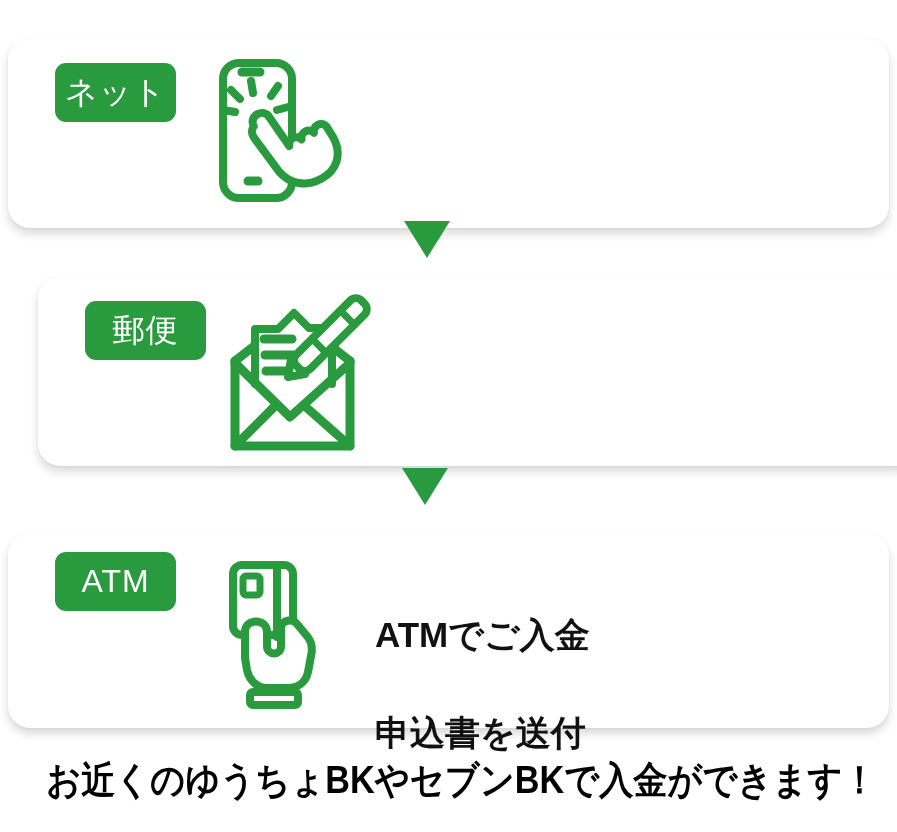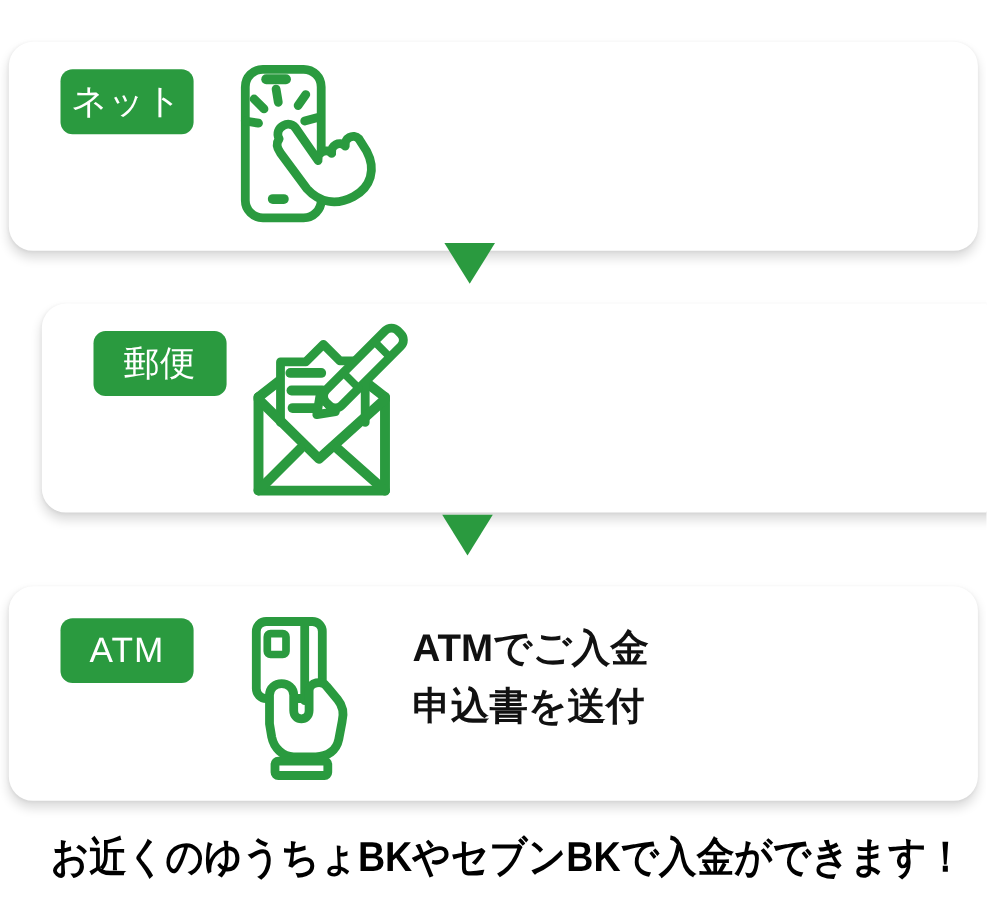--- a/index.html
+++ b/index.html
@@ -19,35 +19,35 @@
   #card-net  { top:38px;  height:190px; }
   #card-mail { top:276px; height:190px;margin-left:30px; }
   #card-atm  { top:533px; height:195px; }
 
   .badge {
     position:absolute; left:47px; top:25px; width:121px; height:59px;
     background:#2a9a3f; color:#ffffff; border-radius:11px;
     display:flex; align-items:center; justify-content:center;
     font-size:32px; letter-spacing:1px;
   }
-  #card-atm .badge { top:29px; }
+  #card-atm .badge { top:19px; }
 
   .icon { position:absolute; display:block; }
   .icon svg { overflow:visible; display:block; }
   #icon-phone { left:194px; top:17px; }
   #icon-mail  { left:190px; top:18px; }
   #icon-card  { left:207px; top:17px; }
 
   .text { position:absolute; left:367px; color:#111111; font-weight:bold; }
   #card-net .text  { top:28px; }
   #card-mail .text { top:74px; }
   #card-atm .text  { top:30px; }
   .line-lg { font-size:35px; line-height:52px; white-space:nowrap; }
   .line-md { font-size:31px; line-height:52px; white-space:nowrap; }
-  #card-atm .line-lg { line-height:53px; }
+  #card-atm .line-lg { line-height:53px;margin-top:45px; }
 
   .arrow {
     position:absolute; width:0; height:0; z-index:3;
     border-left:23px solid transparent; border-right:23px solid transparent;
     border-top:37px solid #2a9a3f;
   }
   #arrow-1 { left:404px; top:221px; }
   #arrow-2 { left:402px; top:468px; }
 
   .footer {

